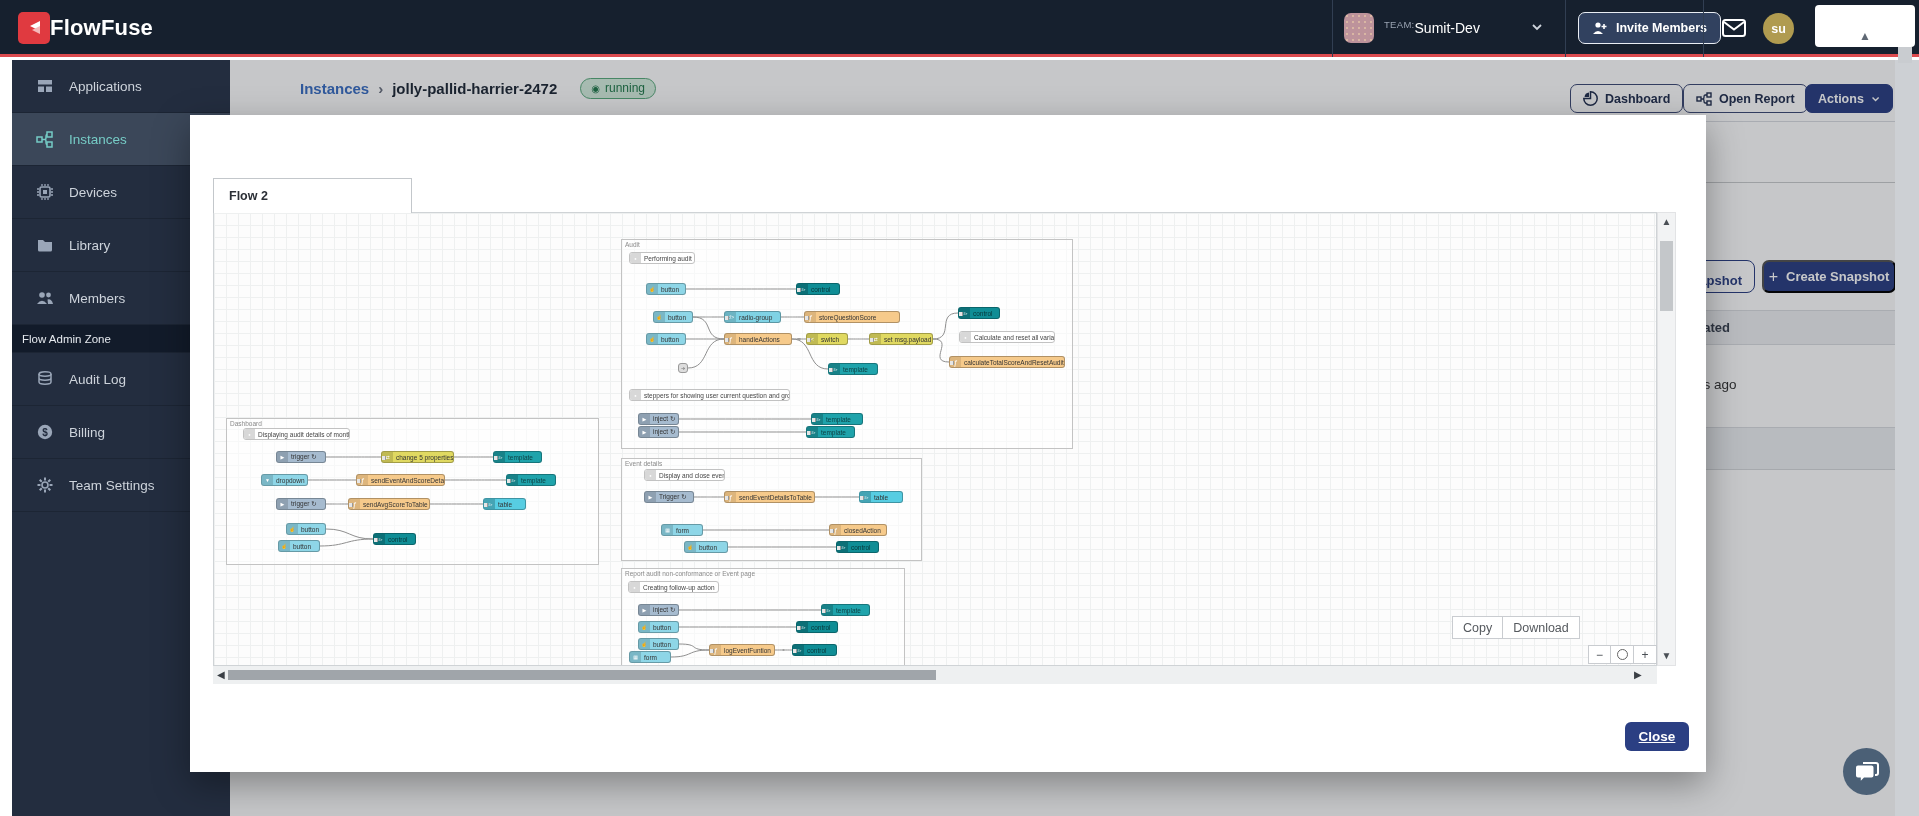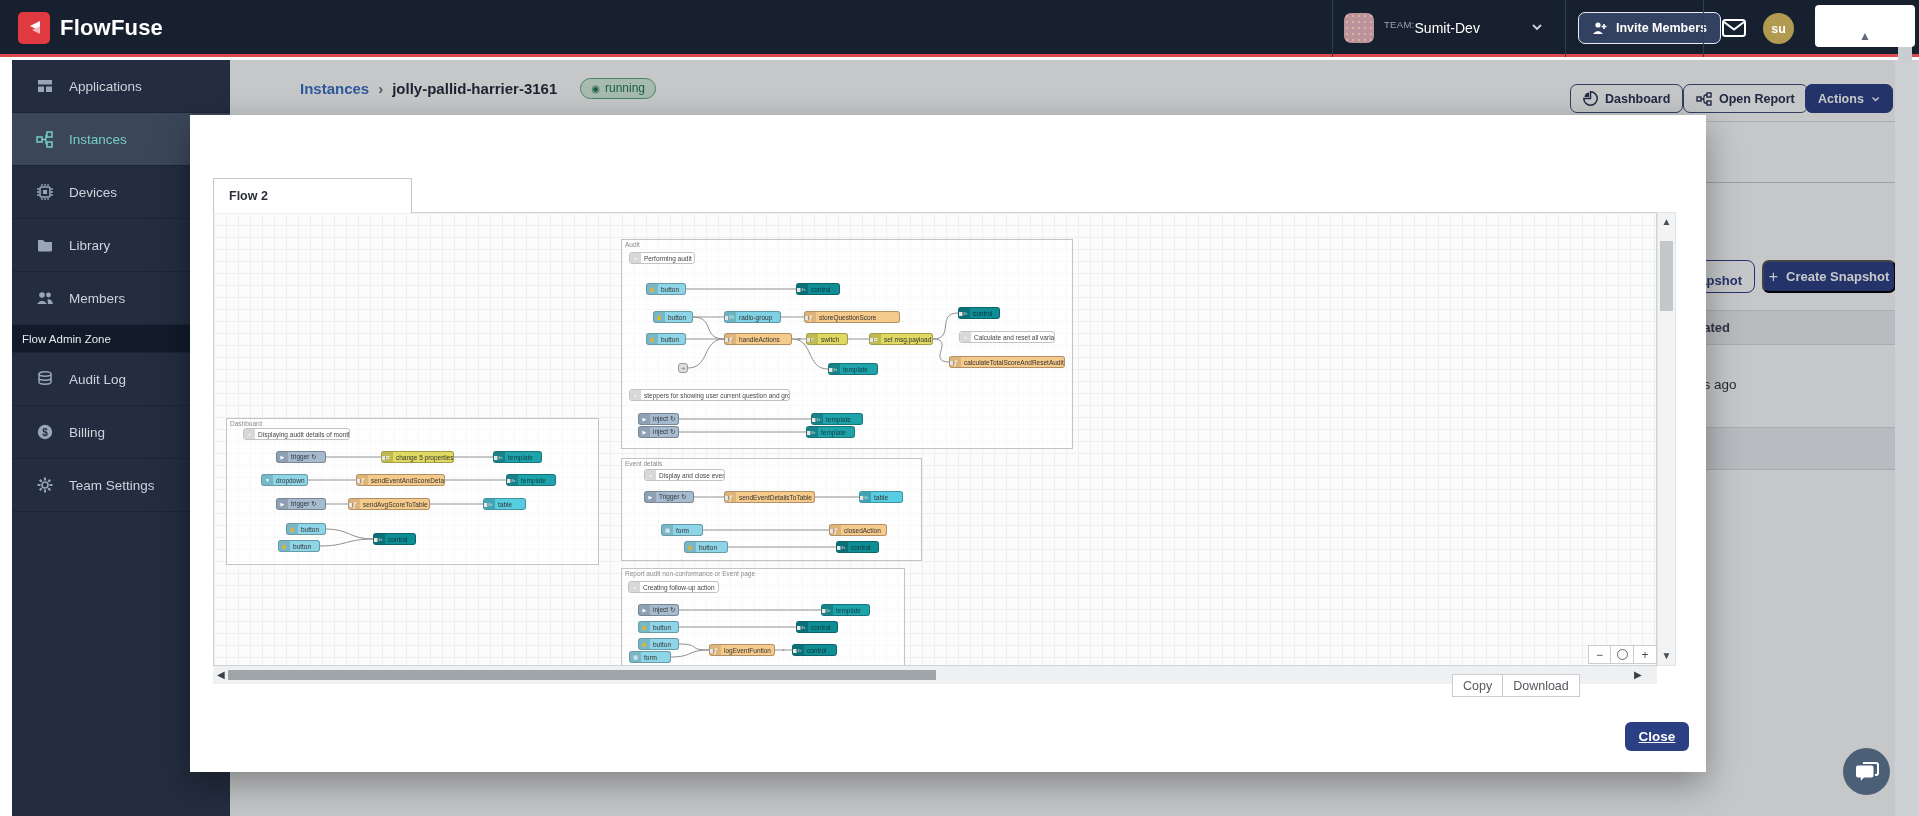--- a/index.html
+++ b/index.html
@@ -3,21 +3,21 @@
 <meta charset="utf-8">
 <style>
   * { margin:0; padding:0; box-sizing:border-box; }
   html,body { width:1919px; height:816px; overflow:hidden; background:#fff;
     font-family:"Liberation Sans", sans-serif; }
   #app { position:relative; width:1919px; height:816px; }
 
   
   #navbar { position:absolute; left:0; top:0; width:1919px; height:57px;
     background:#16202e; border-bottom:3px solid #dc4a4e; z-index:45; }
-  #brand { position:absolute; left:18px; top:12px; display:flex; align-items:center; gap:10px; }
+  #brand { position:absolute; left:18px; top:12px; display:flex; align-items:center; }
   #brand-logo { width:32px; height:32px; border-radius:5px; background:#e03a40;
     display:flex; align-items:center; justify-content:center; }
   #brand-logo svg { display:block; }
   #brand-name { color:#fff; font-size:22px; font-weight:bold; letter-spacing:.2px; }
   .nav-divider { position:absolute; top:0; width:1px; height:57px; background:#313e52; }
   #team-select { position:absolute; left:1344px; top:9px; width:212px; height:38px;
     display:flex; align-items:center; gap:10px; cursor:pointer; }
   #team-avatar { width:30px; height:30px; border-radius:7px; background:#bd939b;
     background-image:radial-gradient(#d9b6a3 1px, transparent 1.5px); background-size:6px 6px; }
   #team-meta { display:flex; flex-direction:row; line-height:1.15; }
@@ -141,21 +141,21 @@
   #v-scroll .arr-up { position:absolute; left:0; top:3px; width:17px; text-align:center;
     color:#4a4f55; font-size:10px; cursor:pointer; }
   #v-scroll .arr-dn { position:absolute; left:0; top:437px; width:17px; text-align:center;
     color:#4a4f55; font-size:10px; cursor:pointer; }
   #v-thumb { position:absolute; left:2px; top:28px; width:13px; height:70px; background:#c4c7ca; cursor:pointer; }
   #h-scroll { position:absolute; left:23px; top:551px; width:1444px; height:18px; background:#eef0f1; z-index:2; }
   #h-scroll .arr-l { position:absolute; left:4px; top:3px; color:#3a3f45; font-size:10px; cursor:pointer; }
   #h-scroll .arr-r { position:absolute; left:1421px; top:3px; color:#3a3f45; font-size:10px; cursor:pointer; }
   #h-thumb { position:absolute; left:15px; top:4px; width:708px; height:10px; background:#a0a5aa; cursor:pointer; }
 
-  #copy-dl { position:absolute; left:1262px; top:559px; display:flex; z-index:4;align-items:center; }
+  #copy-dl { position:absolute; left:1262px; top:501px; display:flex; z-index:4;align-items:center; }
   #copy-dl .tool-btn { height:23px; background:#fff; border:1px solid #c9ccd0; color:#55595e;
     font-size:12.5px; padding:0 10px; display:flex; align-items:center; cursor:pointer; }
   #copy-dl .tool-btn + .tool-btn { border-left:none; }
   #zoom-tools { position:absolute; left:1398px; top:530px; display:flex; z-index:4; }
   #zoom-tools .z-btn { width:23px; height:19px; background:#fff; border:1px solid #c9ccd0;
     color:#4a4f55; font-size:12px; display:flex; align-items:center; justify-content:center; cursor:pointer; }
   #zoom-tools .z-btn + .z-btn { border-left:none; }
   #zoom-tools .circle { width:11px; height:11px; border:1.5px solid #666; border-radius:50%; }
 
   #close-btn { position:absolute; left:1435px; top:607px; width:64px; height:29px; background:#2b3f83;
@@ -281,21 +281,21 @@
         </svg>
       <span>Team Settings</span>
     </div>
   </nav>
 
   <div id="content">
     <div id="page-header">
       <div id="breadcrumb">
         <span id="crumb-root">Instances</span>
         <span id="crumb-sep">›</span>
-        <span id="crumb-current">jolly-pallid-harrier-3161</span>
+        <span id="crumb-current">jolly-pallid-harrier-2472</span>
         <span id="status-badge">
           <span class="dot">◉</span>
           <span>running</span>
         </span>
       </div>
       <button class="hdr-btn" id="btn-dashboard">
         <svg width="15" height="15" viewBox="0 0 15 15">
             <path d="M7.5 7.5 L7.5 0.8 A6.7 6.7 0 1 1 0.8 7.5 Z" fill="none" stroke="#233050" stroke-width="1.5"></path>
             <path d="M6 6 V1.5 A5 5 0 0 0 1.5 6 Z" fill="#233050"></path>
           </svg>

